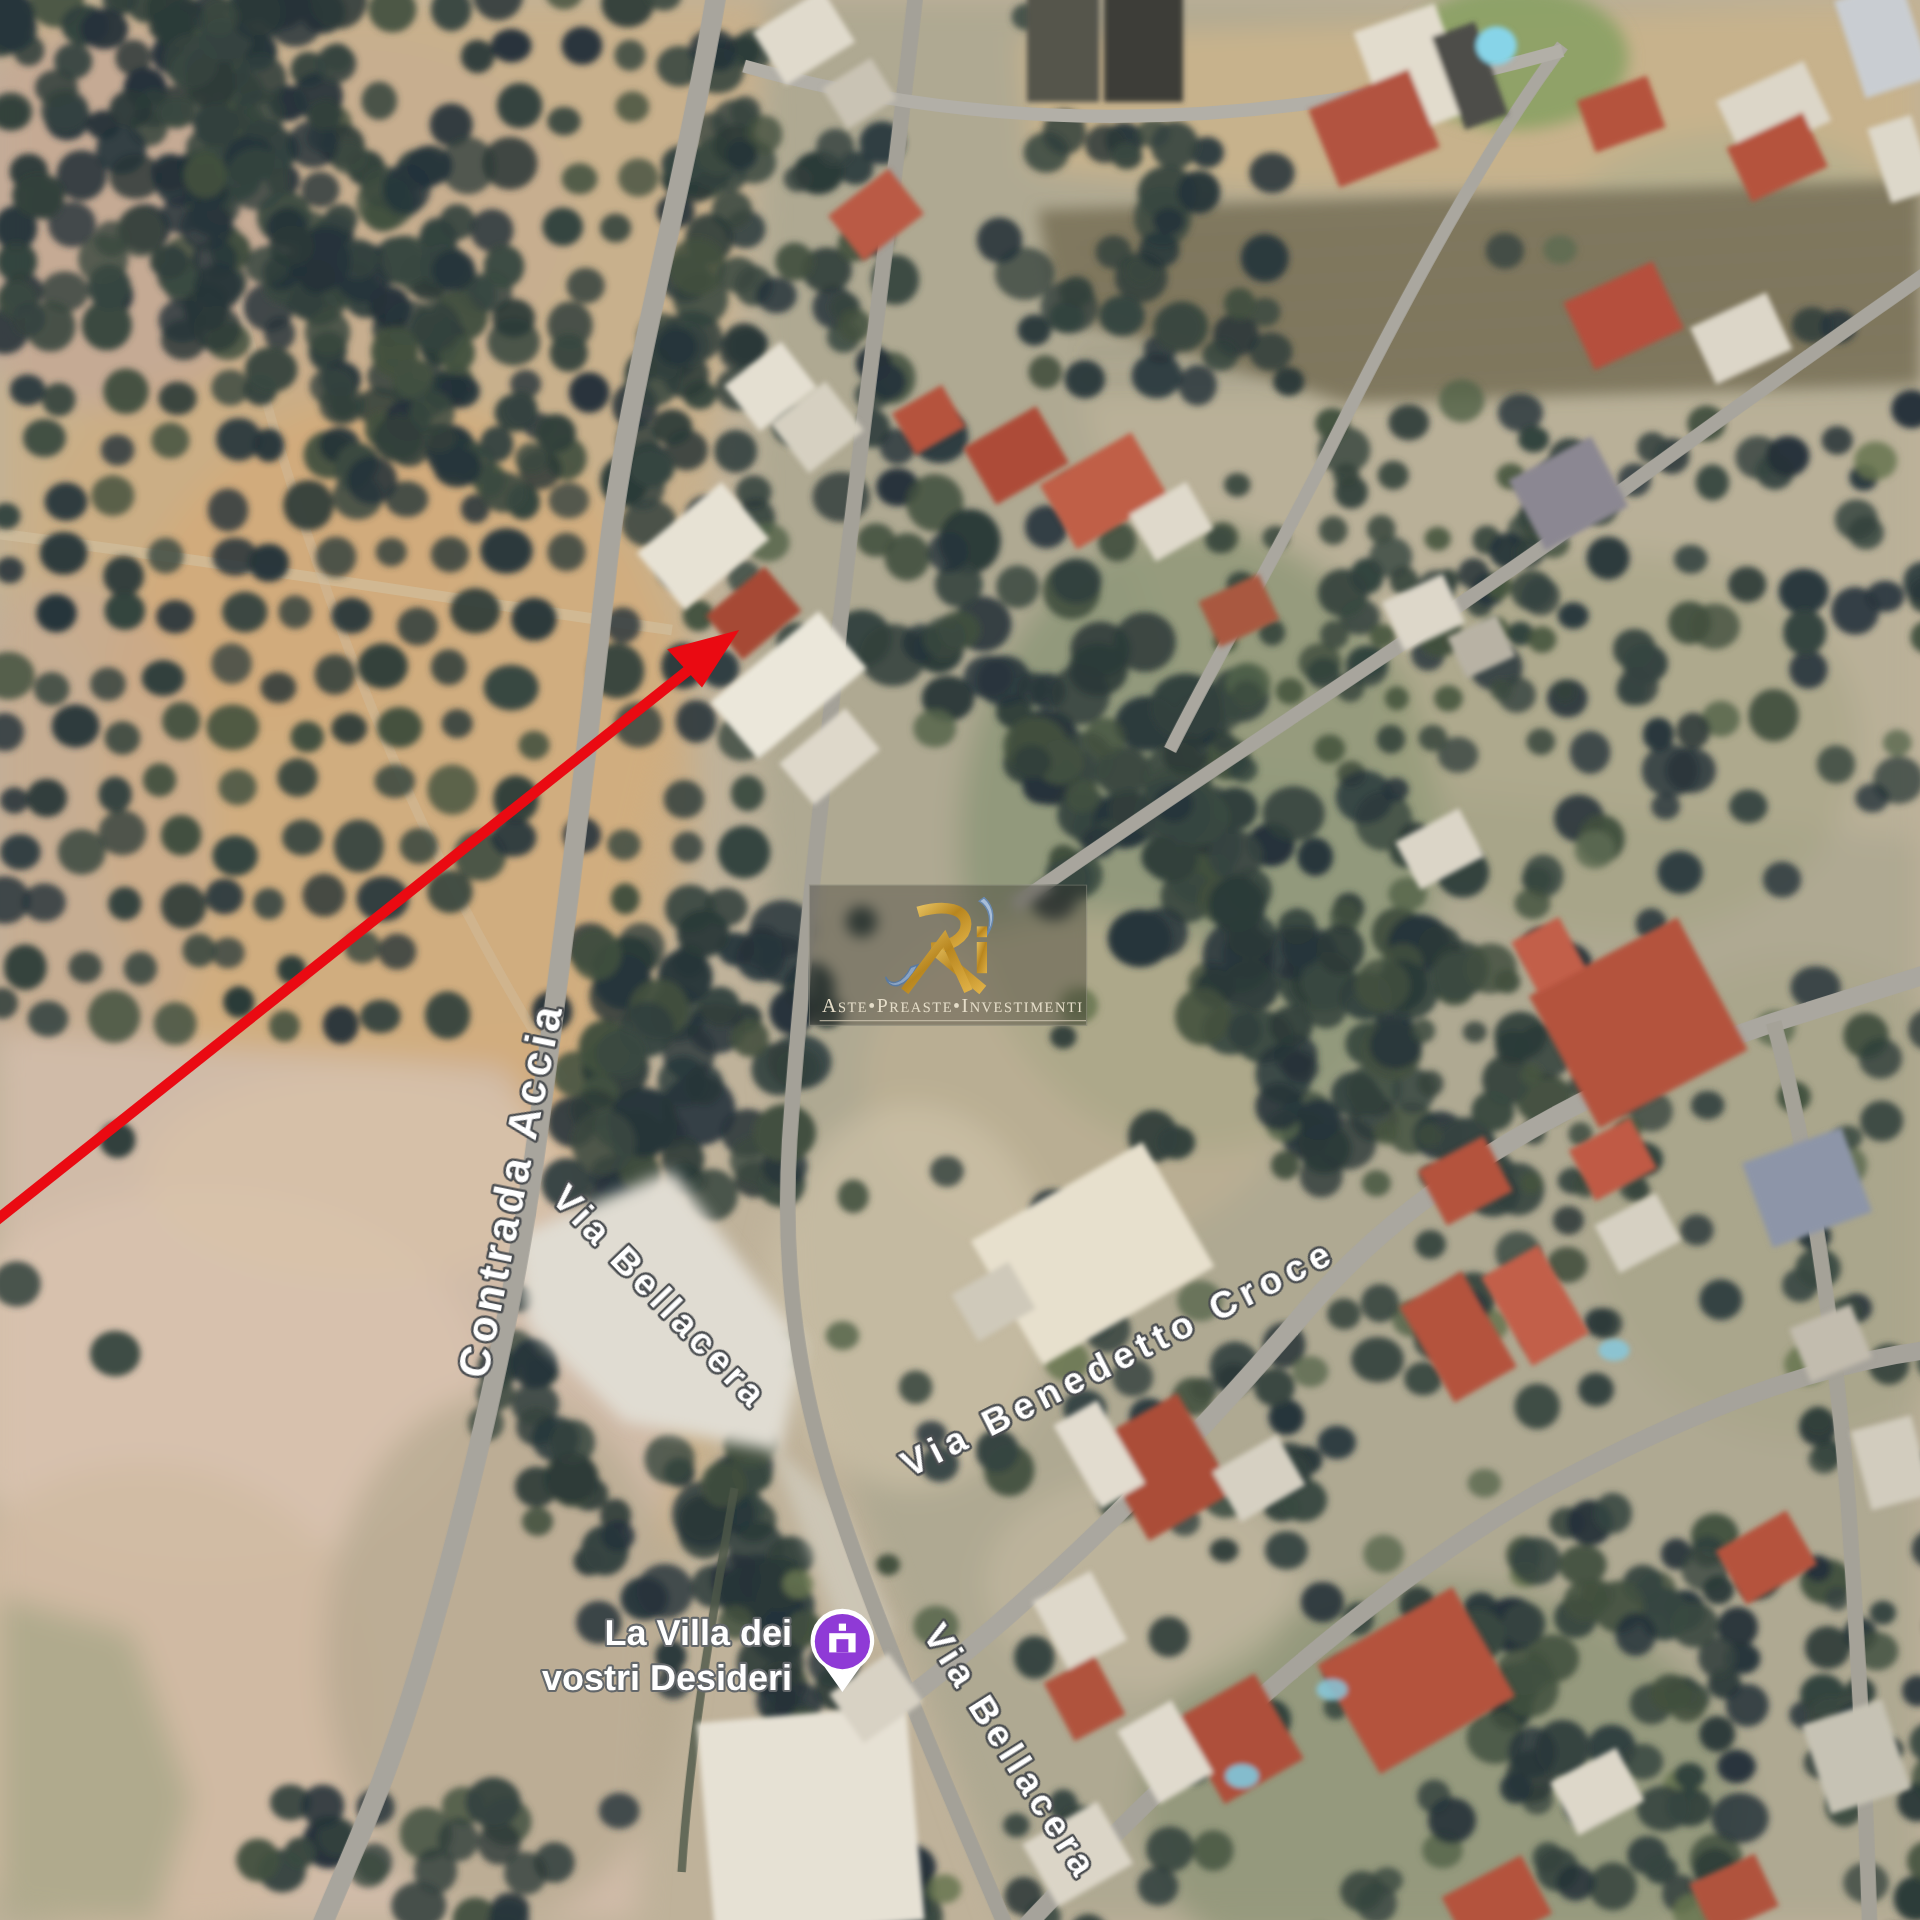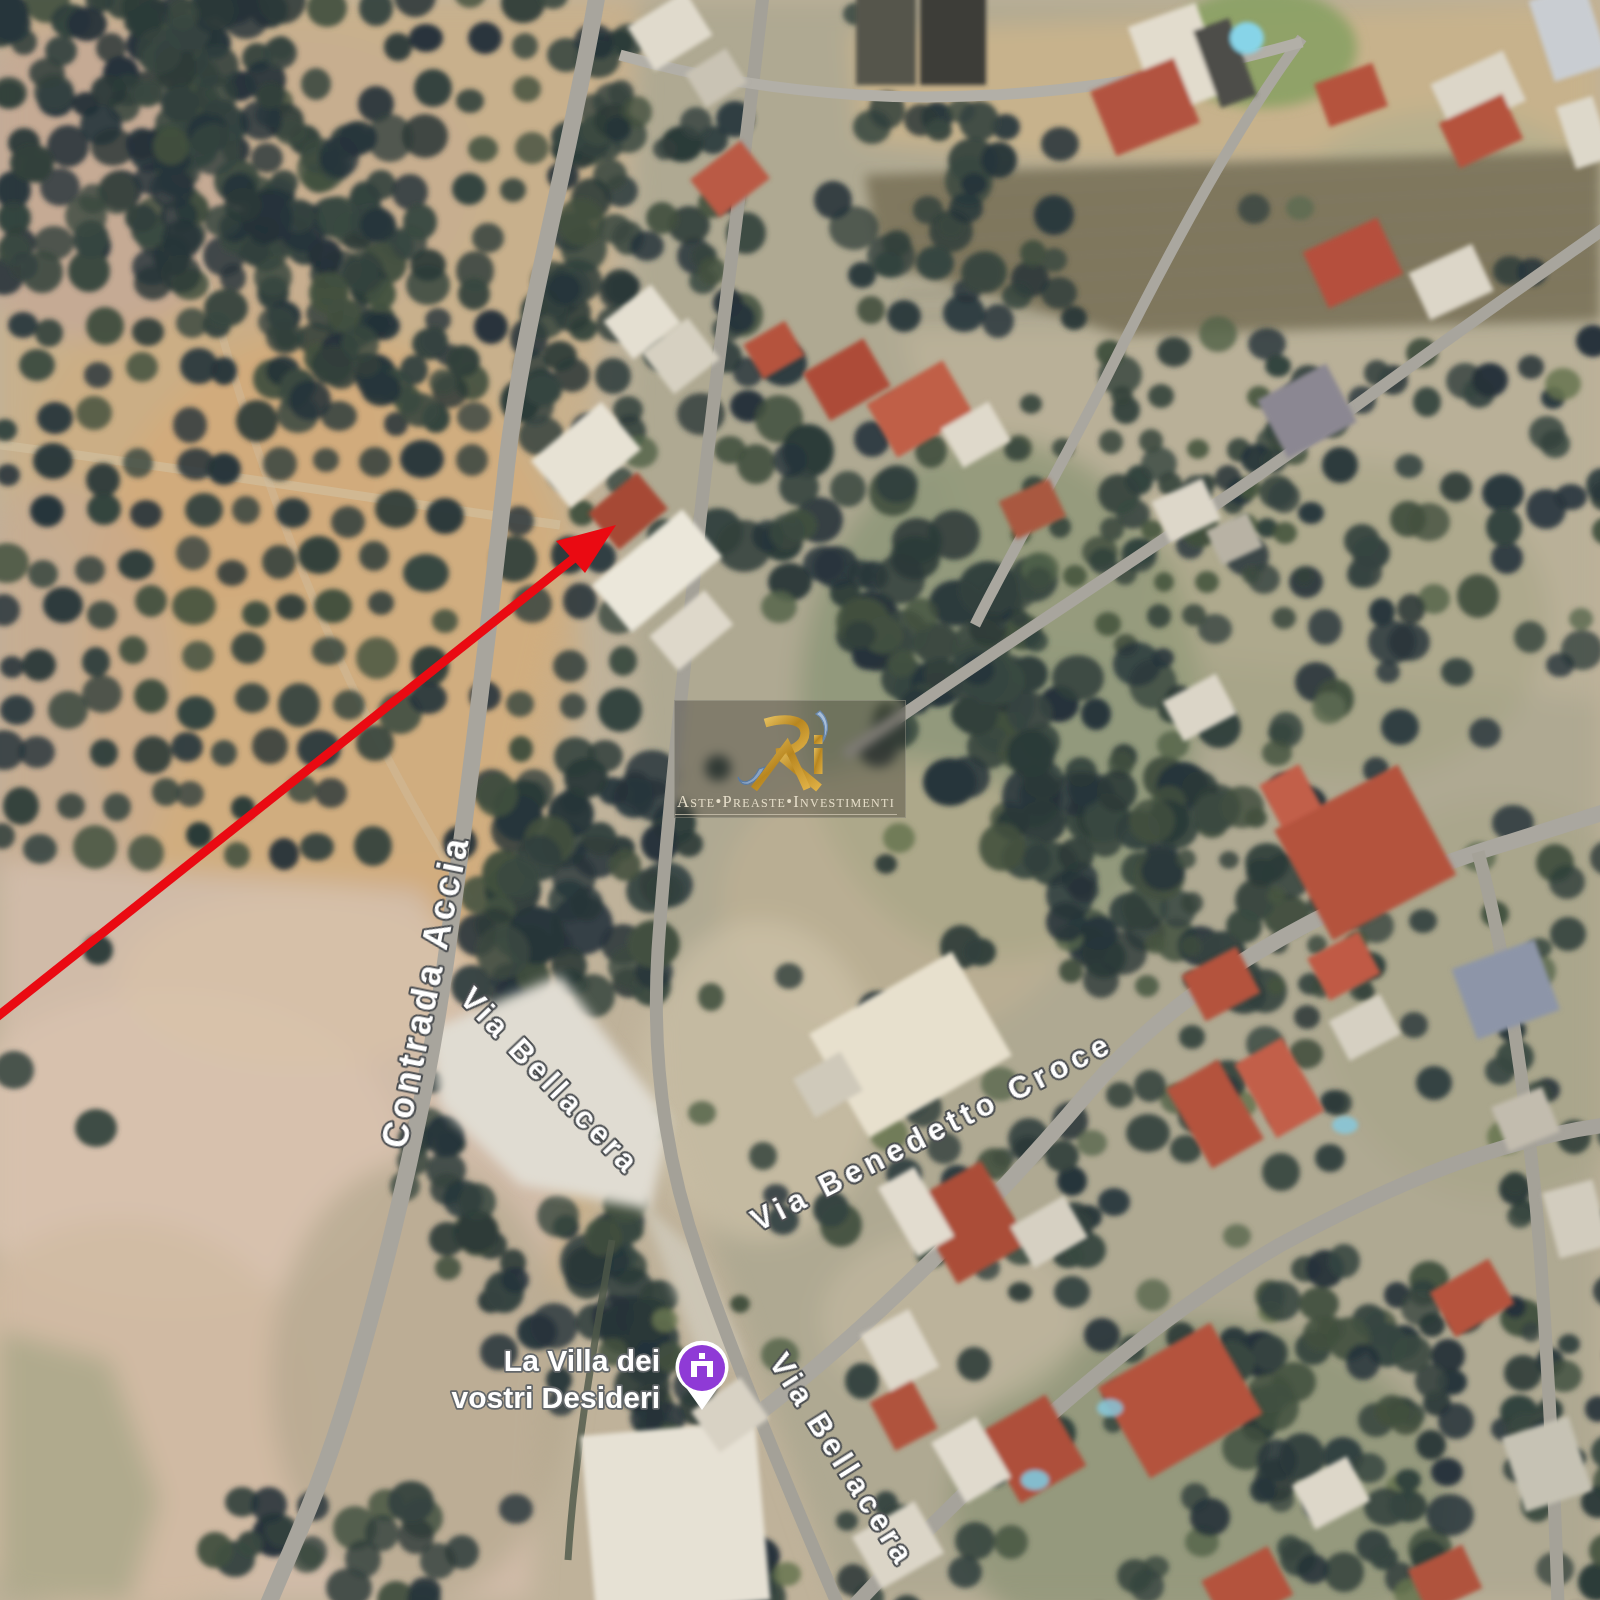--- a/index.html
+++ b/index.html
@@ -1,19 +1,19 @@
 <!DOCTYPE html>
 <html><head>
 <meta charset="utf-8">
 <style>
 html,body { margin:0; padding:0; width:1600px; height:1600px; overflow:hidden; background:#bfb29a; }
 #stage { position:relative; width:1600px; height:1600px; }
-#wm { position:absolute; left:674px; top:700px; width:232px; height:118px;
+#wm { position:absolute; left:674px; top:737px; width:232px; height:118px;
   background:rgba(45,40,36,0.34); backdrop-filter:blur(5px);
-  border:1px solid rgba(190,185,172,0.35); box-sizing:border-box; text-align:left; }
+  border:1px solid rgba(190,185,172,0.35); box-sizing:border-box; text-align:right; }
 #wmlogo { display:block; margin:2px auto 0 auto; }
 #wmtext { font-family:"Liberation Serif", serif; font-variant:small-caps; font-size:16.5px;
   letter-spacing:1.3px; color:#e5ddc9; line-height:1; margin-top:-4px;
   border-bottom:1.5px solid rgba(210,200,180,0.75); display:inline-block; padding:0 2px 3px 2px; }
 </style>
 </head>
 <body>
 <div id="stage">
 <svg width="1600" height="1600" viewBox="0 0 1600 1600" xmlns="http://www.w3.org/2000/svg">
 <defs>

